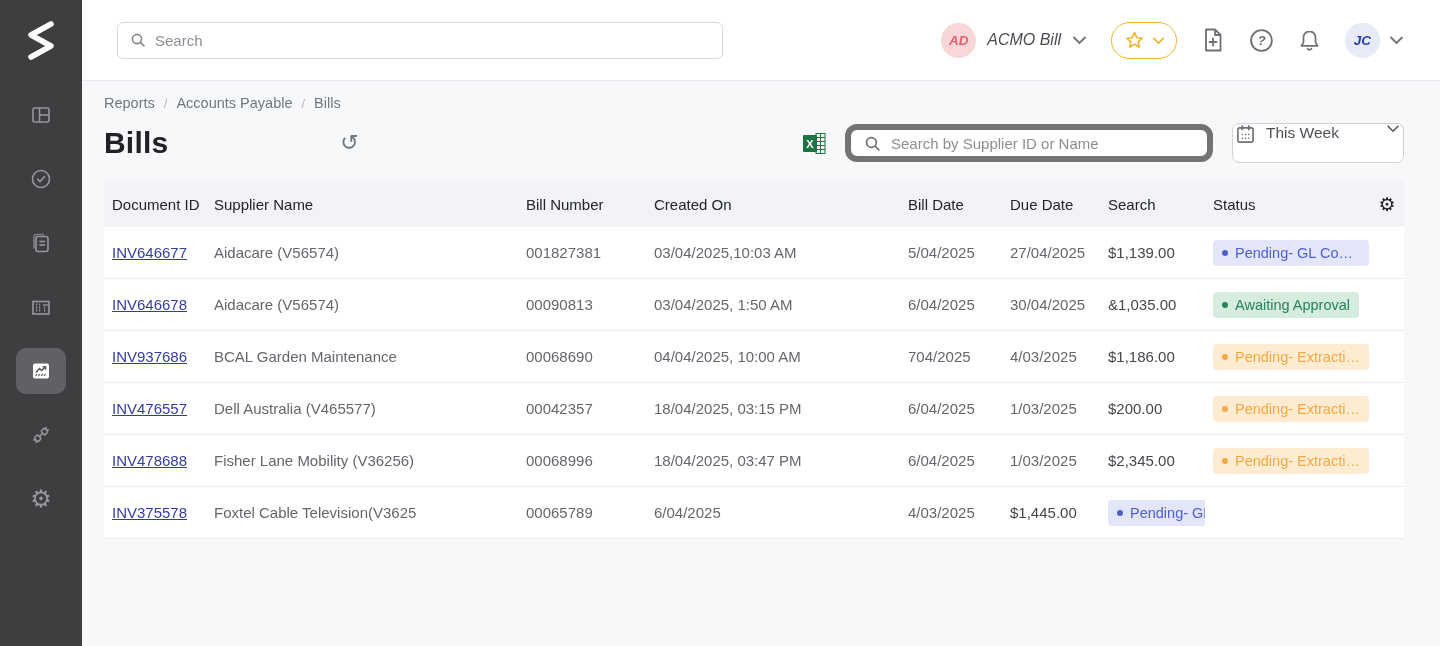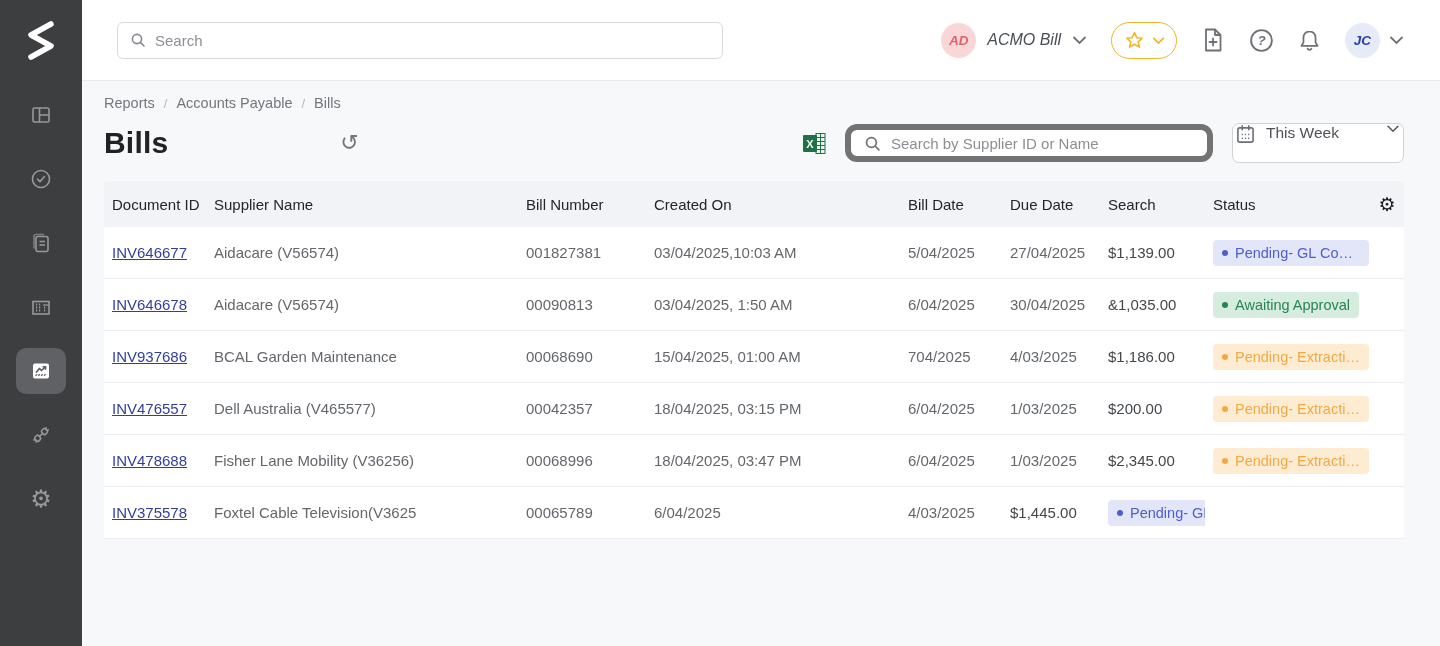--- a/index.html
+++ b/index.html
@@ -314,21 +314,21 @@
         <span class="pill-label">Awaiting Approval</span>
       </span>
     </div>
     <div class="td"></div>
   </div>
 
   <div class="tr">
     <div class="td"><a class="doc-link">INV937686</a></div>
     <div class="td">BCAL Garden Maintenance</div>
     <div class="td">00068690</div>
-    <div class="td">15/04/2025, 01:00 AM</div>
+    <div class="td">04/04/2025, 10:00 AM</div>
     <div class="td">704/2025</div>
     <div class="td">4/03/2025</div>
     <div class="td amount">$1,186.00</div>
     <div class="td">
       <span class="pill orange">
         <span class="dot"></span>
         <span class="pill-label">Pending- Extractio...</span>
       </span>
     </div>
     <div class="td"></div>

